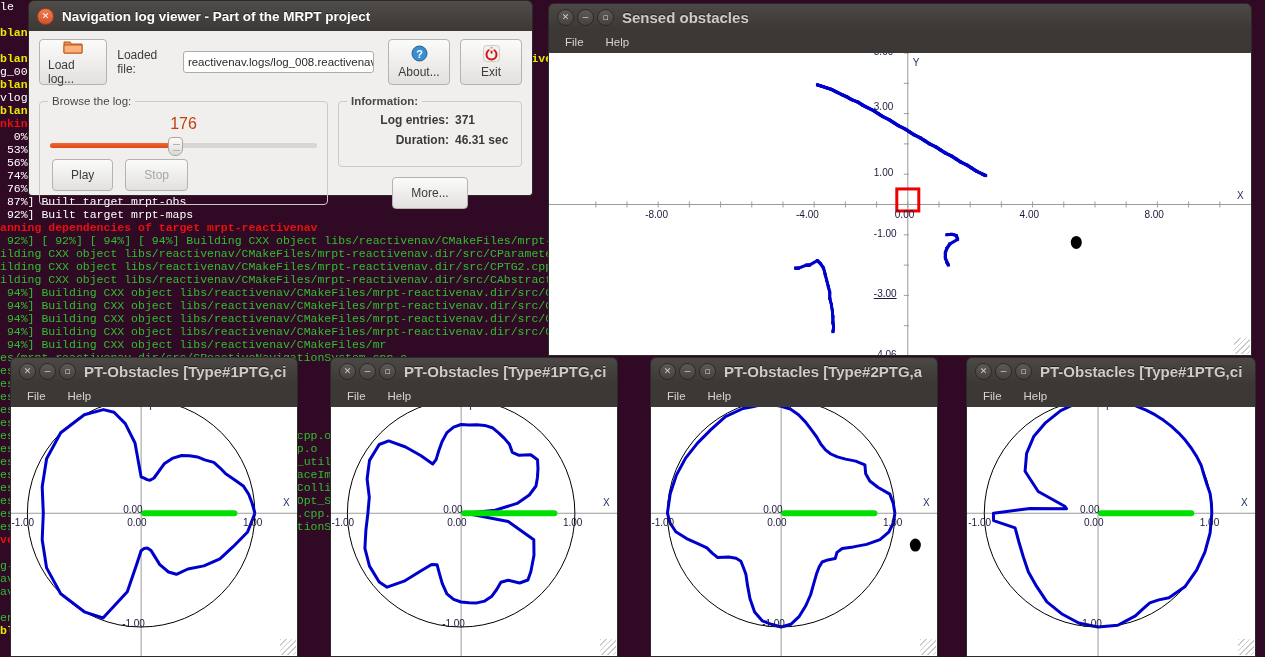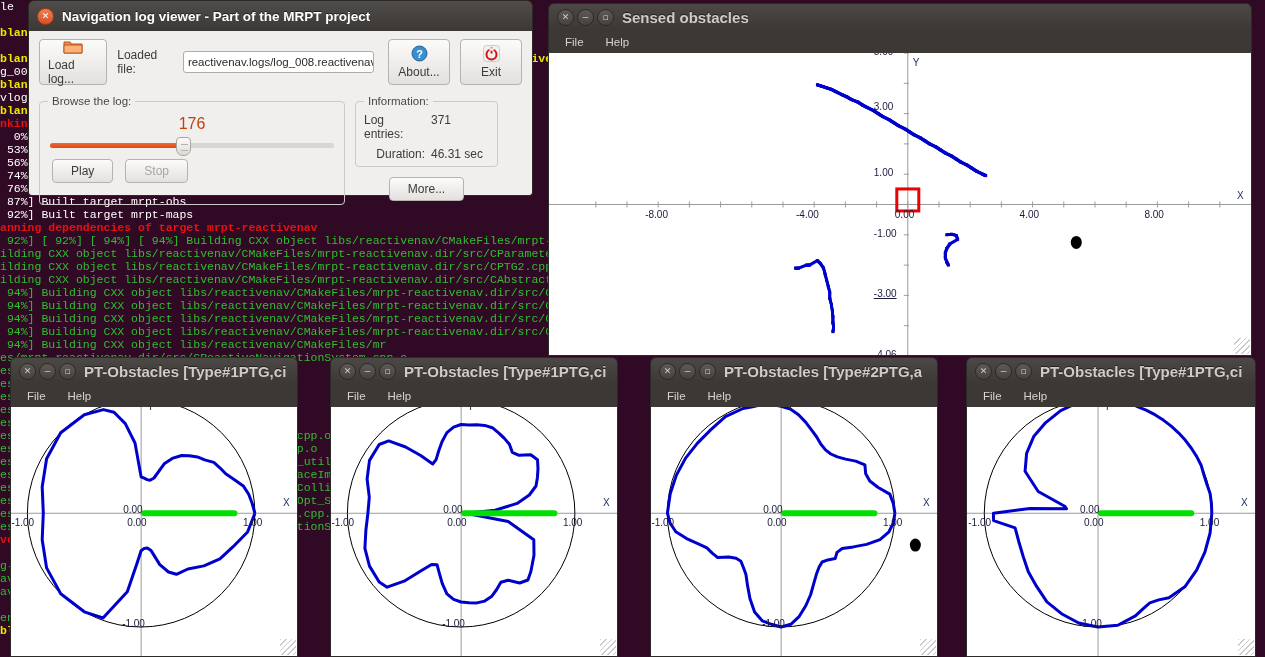--- a/index.html
+++ b/index.html
@@ -93,38 +93,38 @@
   }
   .toprow { display:flex; align-items:center; gap:10px; }
   .btn {
     background:linear-gradient(to bottom,#fbfbfa,#e3e1df);
     border:1px solid #b6b2ae; border-radius:4px;
     color:#3c3b37; font-size:12px;
     display:flex; flex-direction:column; align-items:center;
     justify-content:center; padding:3px 8px; cursor:default;
   }
   .btn.tall { height:46px; min-width:62px; }
-  .btn.flat { height:24px; padding:0 18px; justify-content:center; }
+  .btn.flat { height:32px; padding:0 18px; justify-content:center; }
   .btn.dis { color:#a9a6a2; }
   .btn .glyph { font-size:15px; line-height:15px; margin-bottom:1px; }
   .lbl { font-size:12px; color:#3c3b37; }
   .txtfield {
     background:#ffffff; border:1px solid #b0aca8; border-radius:3px;
     height:22px; padding:2px 4px; font-size:11.5px; color:#2a2a2a;
     width:212px; display:flex; align-items:center; overflow:hidden;
     white-space:nowrap;
   }
   .panels { display:flex; gap:10px; margin-top:10px; }
   fieldset.grp {
     border:1px solid #cdcac6; border-radius:4px;
     padding:6px 8px 8px 8px; position:relative;
   }
   fieldset.grp > legend { font-size:11.5px; color:#4a4845; padding:0 4px; }
   #browsegrp { width:306px; height:110px; }
-  #infogrp { width:143px; height:72px; }
+  #infogrp { width:184px; height:72px;font-weight:bold; }
   .sliderval { text-align:center; font-size:16px; color:#c2410c; margin:2px 0 4px 0; }
   .slider { position:relative; height:16px; margin:0 2px 6px 2px; }
   .slider .track {
     position:absolute; left:0; right:0; top:6px; height:5px;
     border-radius:3px; background:#d8d5d2;
   }
   .slider .fill {
     position:absolute; left:0; top:6px; height:5px; border-radius:3px;
     background:linear-gradient(to bottom,#f06a35,#dd4814);
   }

